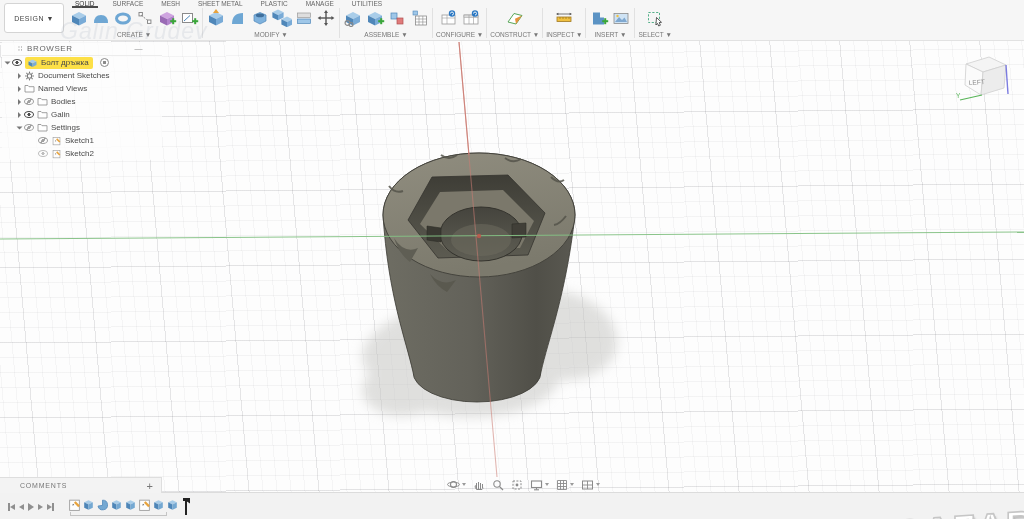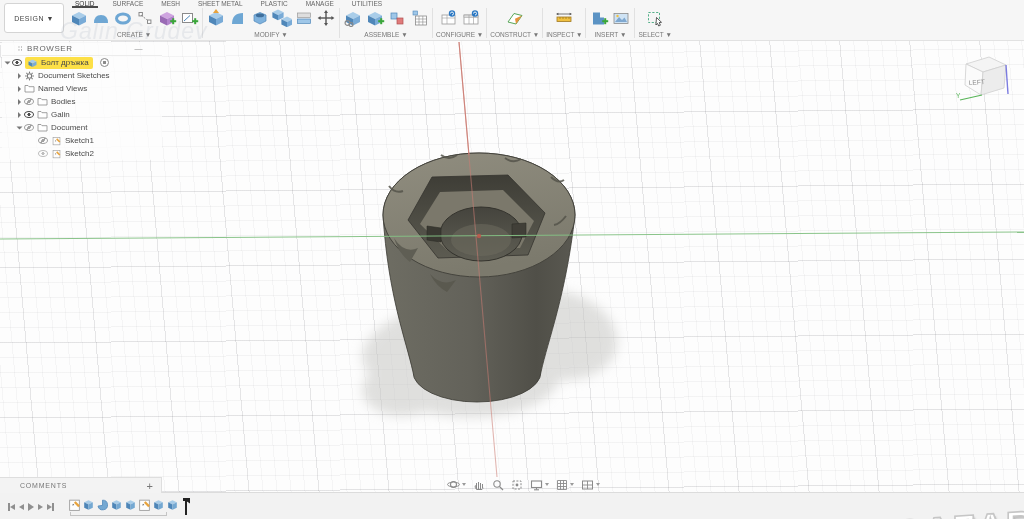--- a/index.html
+++ b/index.html
@@ -471,21 +471,21 @@
     </div>
 
     <div class="brow" style="padding-left:16px">
       <span class="chev open"></span>
       <span class="eye off"></span>
       <span class="micon">
         <svg width="11" height="9" viewBox="0 0 11 9">
             <path d="M1 1.5 h3 l1 1.2 h5 v5.3 H1 Z" fill="#fff" stroke="#8a8a8a" stroke-width="0.8"></path>
           </svg>
       </span>
-      <span>Document</span>
+      <span>Settings</span>
     </div>
 
     <div class="brow" style="padding-left:36px">
       <span class="eye off"></span>
       <span class="micon">
         <svg width="11" height="10" viewBox="0 0 12 13">
             <use href="#ico-minisketch"></use>
           </svg>
       </span>
       <span>Sketch1</span>

